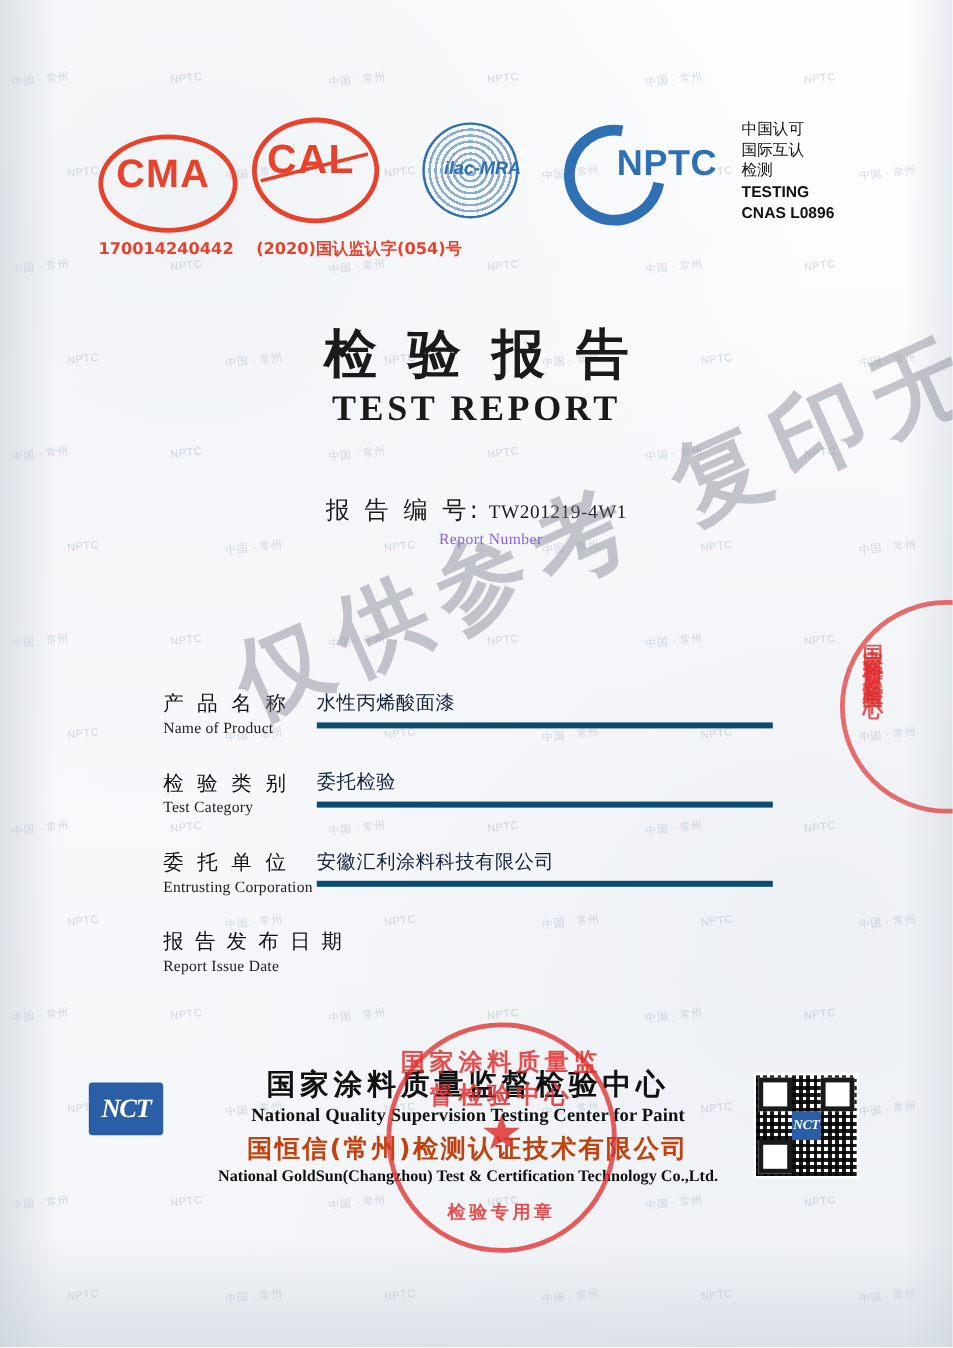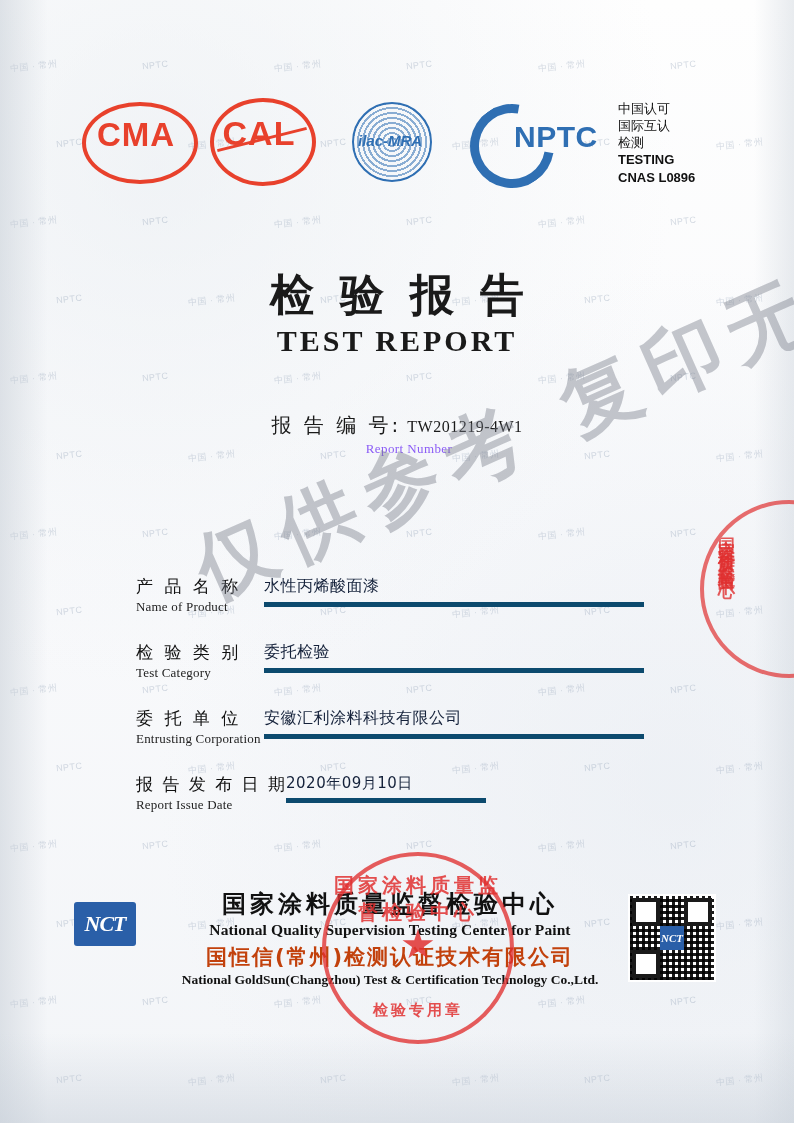--- a/index.html
+++ b/index.html
@@ -69,21 +69,21 @@
   .marks {
     position: absolute;
     left: 70px;
     top: 96px;
     width: 660px;
     height: 110px;
   }
   .cma {
     position: absolute;
     left: 12px;
-    top: 6px;
+    top: 16px;
     width: 112px;
     height: 78px;
   }
   .cma .ring {
     position: absolute;
     left: 0; top: 0;
     width: 108px; height: 74px;
     border: 4px solid #e8412c;
     border-radius: 50%;
   }
@@ -143,21 +143,21 @@
     position: absolute;
     left: 0; top: 0;
     width: 76px; height: 76px;
     border-radius: 50%;
     border: 2px solid #2f6fb3;
     background:
       repeating-radial-gradient(circle at 50% 50%, rgba(47,111,179,0.0) 0 3px, rgba(47,111,179,0.55) 3px 5px);
   }
   .ilac .lbl {
     position: absolute;
-    left: 6px;
+    left: 18px;
     top: 30px;
     width: 104px;
     color: #2f6fb3;
     font-weight: 700;
     font-size: 15px;
     font-family: "Liberation Sans", sans-serif;
     font-style: italic;
   }
   .cnas {
     position: absolute;
@@ -624,20 +624,24 @@
 
     <div class="cnas-side">
       <div class="cn">中国认可</div>
       <div class="cn">国际互认</div>
       <div class="cn">检测</div>
       <div class="en">TESTING</div>
       <div class="en">CNAS L0896</div>
     </div>
   </div>
 
+  <div class="mark-codes">
+    <span>170014240442</span>
+    <span class="second">(2020)国认监认字(054)号</span>
+  </div>
 
   <div class="title-cn">检验报告</div>
   <div class="title-en">TEST  REPORT</div>
 
   <div class="report-no">
     <div>
       <span class="cn">报 告 编 号:</span><span class="val">TW201219-4W1</span>
     </div>
     <div class="en">Report  Number</div>
   </div>
@@ -658,21 +662,20 @@
 
     <div class="field-row">
       <div class="field-label-cn">委 托 单 位</div>
       <div class="field-label-en">Entrusting Corporation</div>
       <div class="field-value">安徽汇利涂料科技有限公司</div>
     </div>
 
     <div class="field-row row-date">
       <div class="field-label-cn">报 告 发 布 日 期</div>
       <div class="field-label-en">Report Issue Date</div>
-      <div class="field-value">2020年09月10日</div>
     </div>
   </div>
 
   <div class="footer">
     <div class="logo">NCT</div>
     <div class="footer-text">
       <div class="cn1">国家涂料质量监督检验中心</div>
       <div class="en1">National Quality Supervision Testing Center for Paint</div>
       <div class="cn2">国恒信(常州)检测认证技术有限公司</div>
       <div class="en2">National GoldSun(Changzhou) Test &amp; Certification Technology Co.,Ltd.</div>

